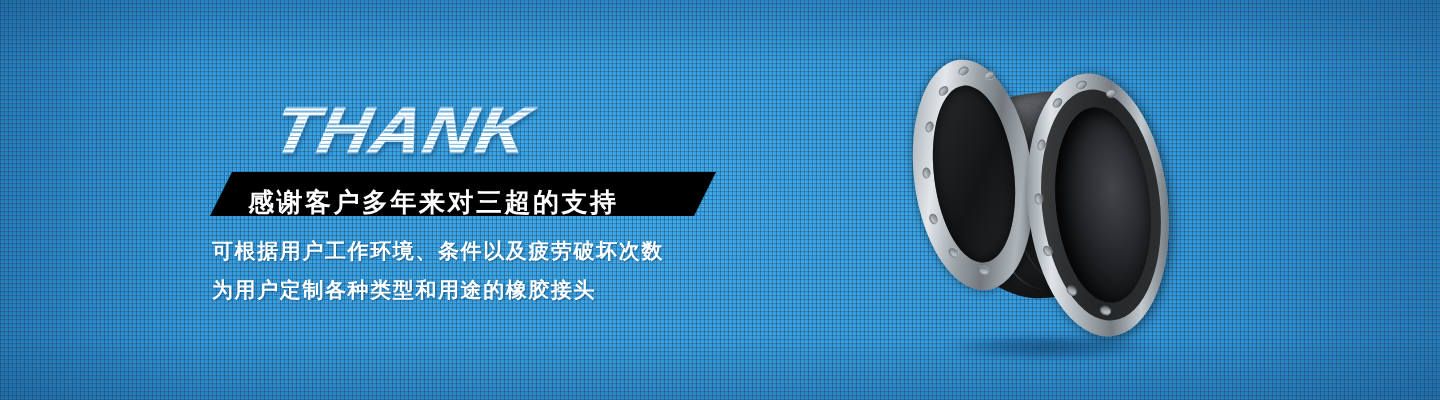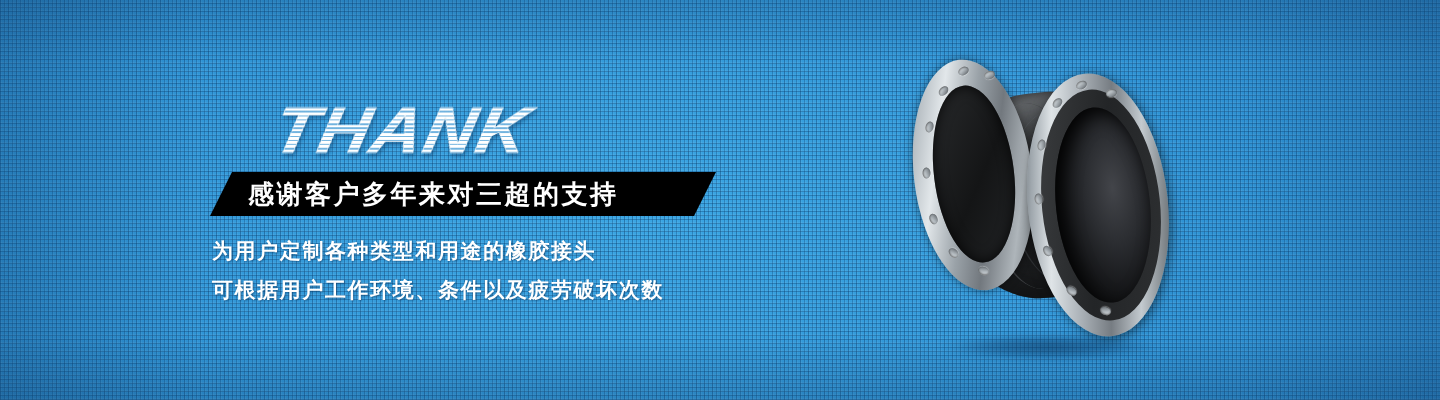--- a/index.html
+++ b/index.html
@@ -91,21 +91,21 @@
     transform:skewX(-12deg) scaleX(1.06);
     transform-origin:left center;
     color:rgba(255,255,255,.12);
     white-space:nowrap;
     z-index:-1;
   }
 
   
   .strip{
     position:absolute;left:210px;top:172px;
-    width:506px;height:44px;
+    width:506px;height:60px;
     background:#000000;
     clip-path:polygon(22px 0, 506px 0, 484px 44px, 0 44px);
     display:flex;align-items:center;
   }
   .strip-text{
     color:#ffffff;
     font-size:26px;
     font-weight:bold;
     letter-spacing:2.5px;
     margin-left:38px;
@@ -259,22 +259,22 @@
   <div class="thank-wrap">
     <div class="thank-ghost">THANK</div>
     <div class="thank">THANK</div>
   </div>
 
   <div class="strip">
     <span class="strip-text">感谢客户多年来对三超的支持</span>
   </div>
 
   <div class="copy">
+    <div class="copy-line">可根据用户工作环境、条件以及疲劳破坏次数</div>
     <div class="copy-line">为用户定制各种类型和用途的橡胶接头</div>
-    <div class="copy-line">可根据用户工作环境、条件以及疲劳破坏次数</div>
   </div>
 
   <div class="prod-shadow"></div>
 
   <div class="product">
 
     <div class="bellows"></div>
     <div class="conv conv-a"></div>
     <div class="conv conv-b"></div>
     <div class="emboss">DN200</div>

